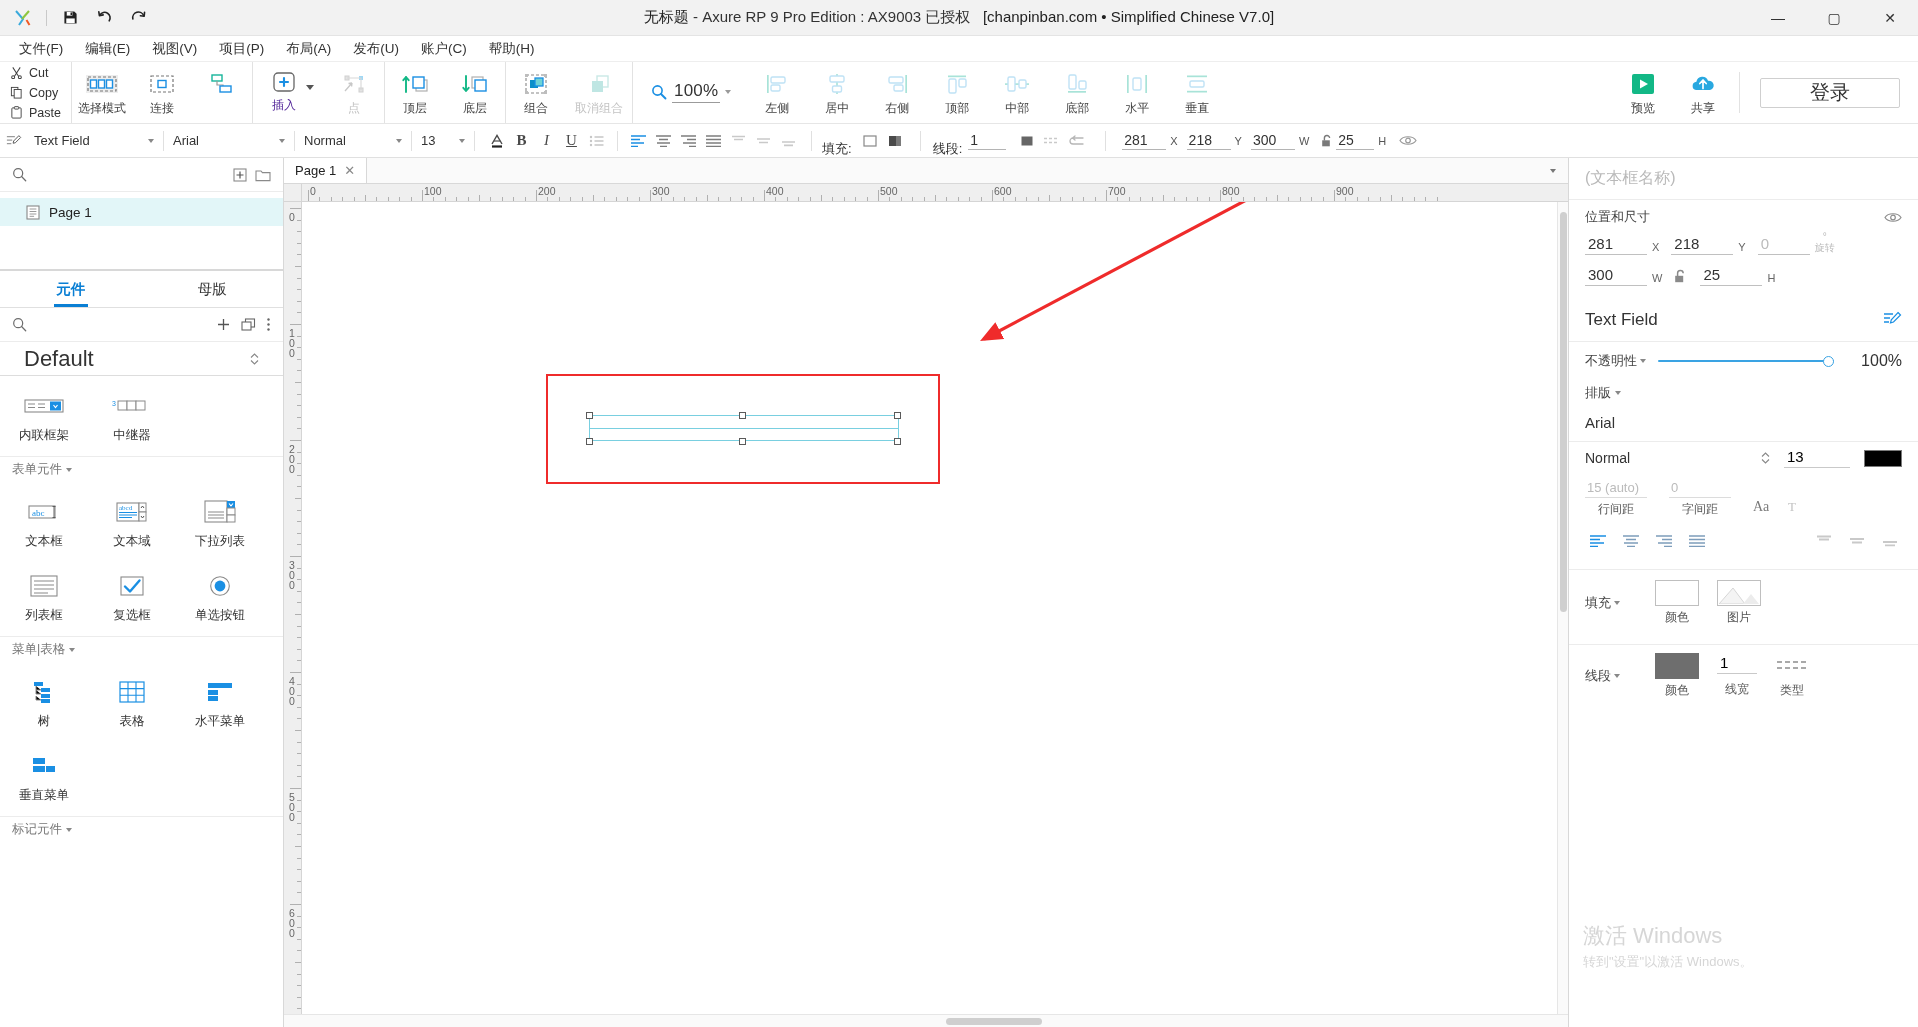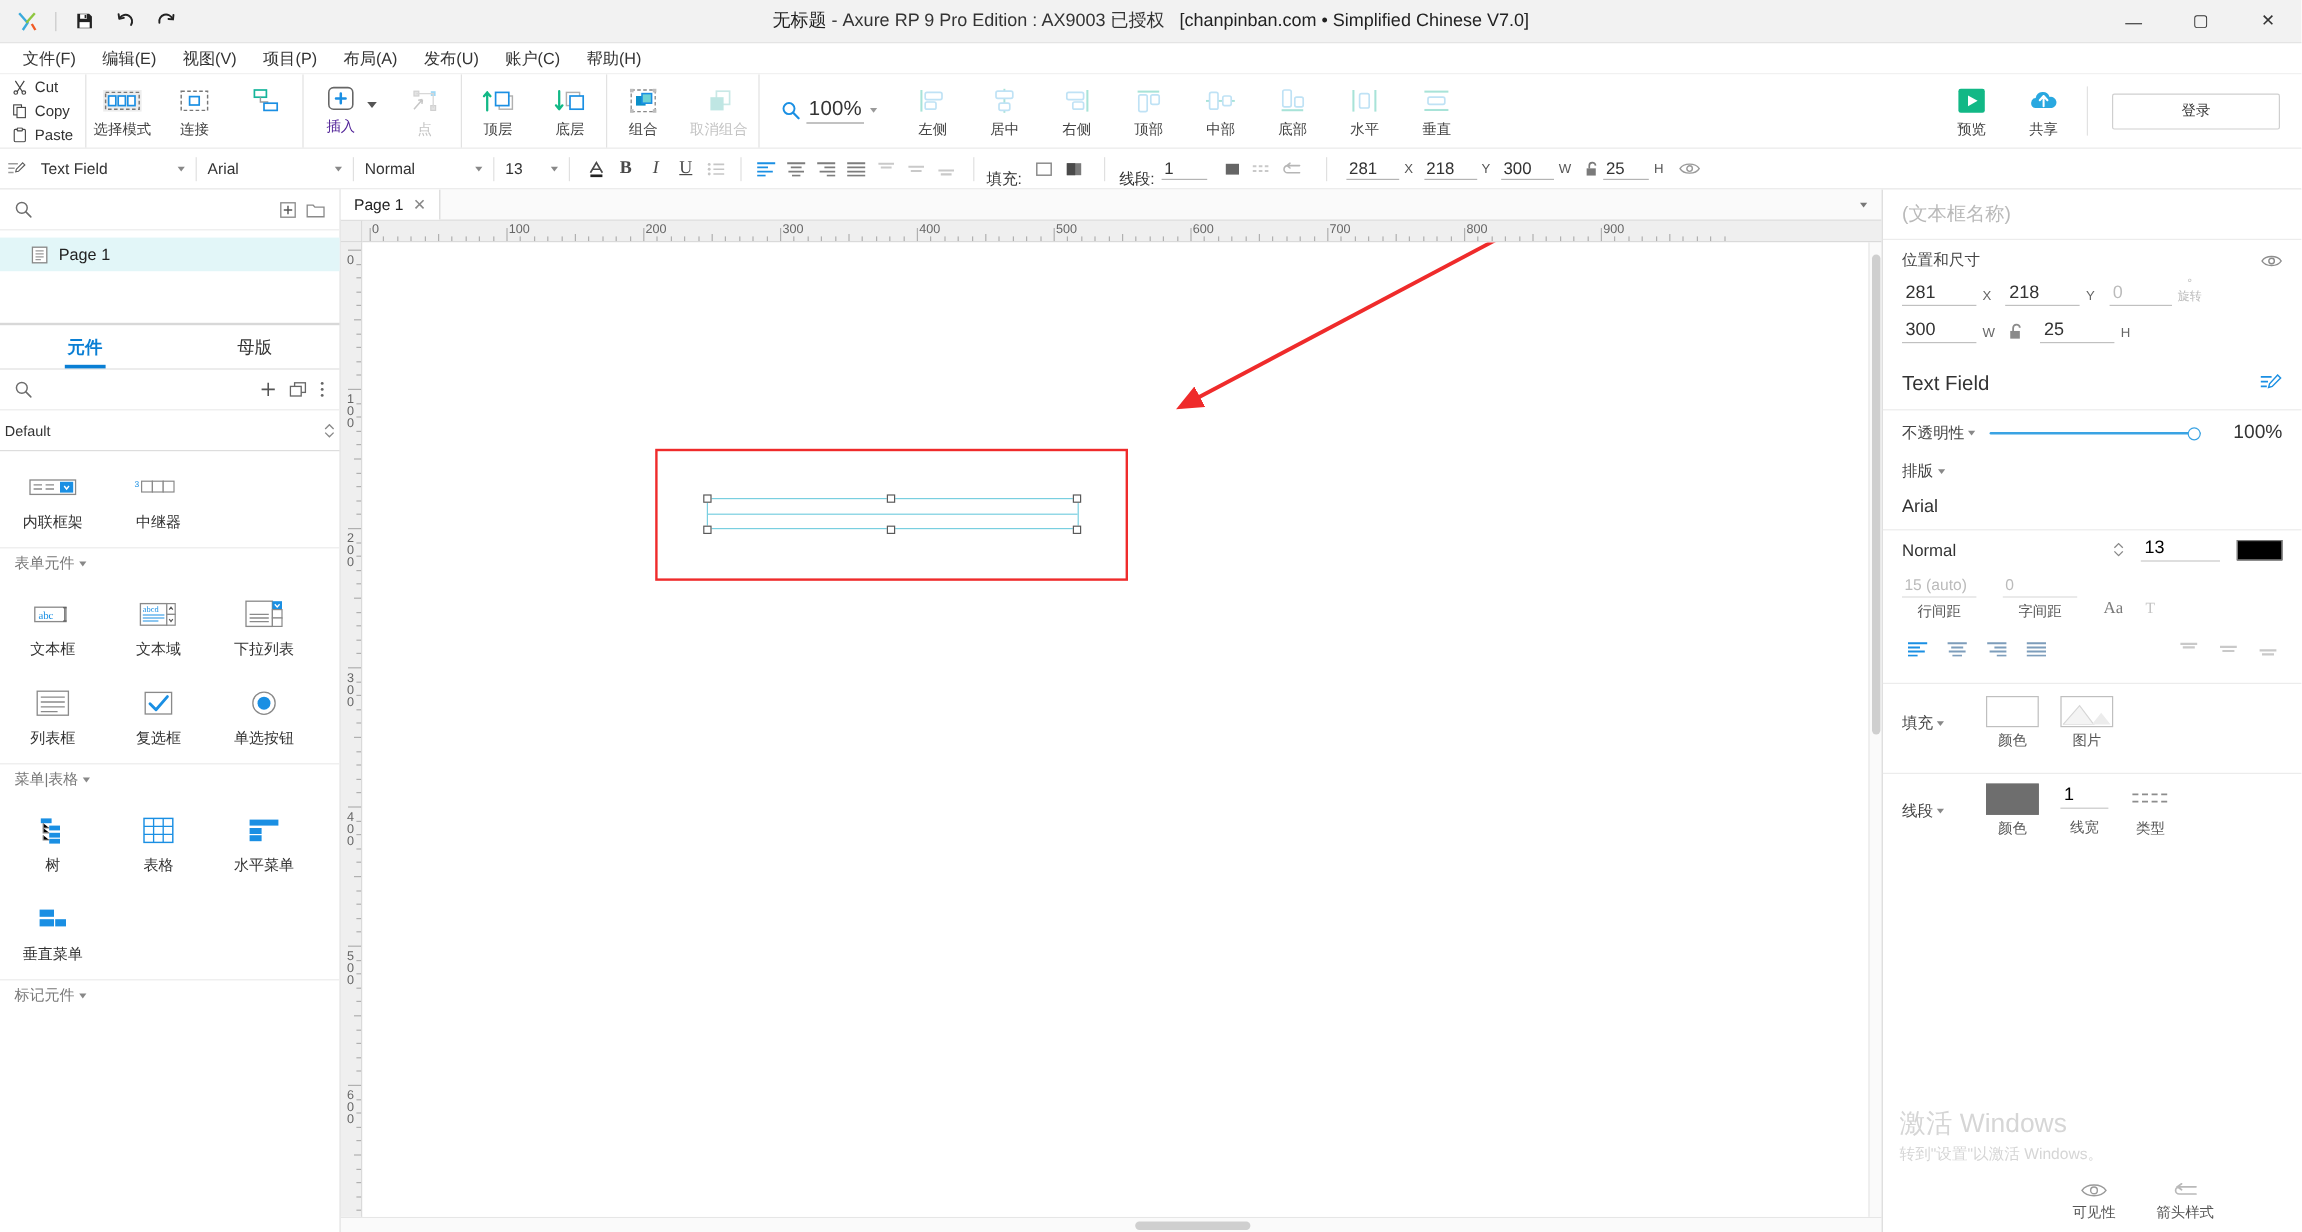--- a/index.html
+++ b/index.html
@@ -74,21 +74,21 @@
   .zoomval {
     font-size:17px; color:#333; border-bottom:1px solid #9b9b9b; padding:0 2px 1px;
     letter-spacing:.2px;
   }
   .caret { width:0;height:0;border-left:4px solid transparent;border-right:4px solid transparent;border-top:5px solid #555; }
   .caret.sm { border-left-width:3.5px;border-right-width:3.5px;border-top-width:4.5px; }
   .preview-share { display:flex; align-items:stretch; margin-left:auto; }
   .login-wrap { display:flex; align-items:center; padding:0 18px 0 14px; }
   .login-btn {
     width:140px; height:30px; border:1px solid #cfcfcf; border-radius:2px; background:#fff;
-    display:flex; align-items:center; justify-content:center; font-size:12px; color:#333;
+    display:flex; align-items:center; justify-content:center; font-size:20px; color:#333;
     cursor:pointer;
   }
   .vsep { width:1px; background:#e2e2e2; margin:10px 6px; }
 
   
   .styletoolbar {
     height:34px; display:flex; align-items:center; background:#ffffff;
     border-bottom:1px solid #e0e0e0; flex:0 0 34px; font-size:13px;
   }
   .sel {
@@ -134,21 +134,21 @@
   .searchrow .grow { flex:1; }
   .pagelist { flex:0 0 78px; padding-top:6px; border-bottom:1px solid #d8d8d8; }
   .pagerow {
     height:28px; display:flex; align-items:center; gap:9px; padding-left:26px;
     font-size:13.5px; cursor:pointer; color:#222;
   }
   .pagerow.selected { background:#e2f6f8; }
   .libsearch { height:34px; display:flex; align-items:center; padding:0 12px; gap:10px;
     border-bottom:1px solid #ececec; }
   .libname {
-    height:34px; display:flex; align-items:center; padding:0 4px; font-size:12px;
+    height:34px; display:flex; align-items:center; padding:0 24px; font-size:22px;
     color:#333; border-bottom:1px solid #dddddd; cursor:pointer;
   }
   .libscroll { flex:1; overflow:hidden; position:relative; }
   .wgrid { display:flex; flex-wrap:wrap; padding:6px 0 0 0; }
   .wcell {
     width:88px; height:74px; display:flex; flex-direction:column; align-items:center;
     justify-content:flex-start; cursor:pointer; padding-top:6px;
   }
   .wcell .wic { height:36px; display:flex; align-items:center; justify-content:center; }
   .wcell .wlb { font-size:12.5px; color:#333; margin-top:3px; }
@@ -1428,35 +1428,16 @@
           </span>
           <span class="cap">类型</span>
         </span>
       </div>
 
       <div class="watermark">
         <div class="w1">激活 Windows</div>
         <div class="w2">转到"设置"以激活 Windows。</div>
       </div>
 
-      <div class="bottomopts">
-        <span class="bopt" style="margin-left:142px;">
-          <span>
-            <svg width="22" height="16" viewBox="0 0 22 16">
-                <path d="M1 8 C5 2 17 2 21 8 C17 14 5 14 1 8 Z" stroke="#9a9a9a" stroke-width="1.2" fill="none"></path>
-                <circle cx="11" cy="8" r="2.8" stroke="#9a9a9a" stroke-width="1.2" fill="none"></circle>
-              </svg>
-          </span>
-          <span class="cap">可见性</span>
-        </span>
-        <span class="bopt">
-          <span>
-            <svg width="24" height="16" viewBox="0 0 24 16">
-                <path d="M21 5 H7 A3 3 0 0 0 7 11 H21 M9 2.5 L5.5 5 L9 7.5" stroke="#b9b9b9" stroke-width="1.4" fill="none" stroke-linecap="round"></path>
-              </svg>
-          </span>
-          <span class="cap">箭头样式</span>
-        </span>
-      </div>
     </div>
 
   </div>
 </div>
 
 </body></html>

